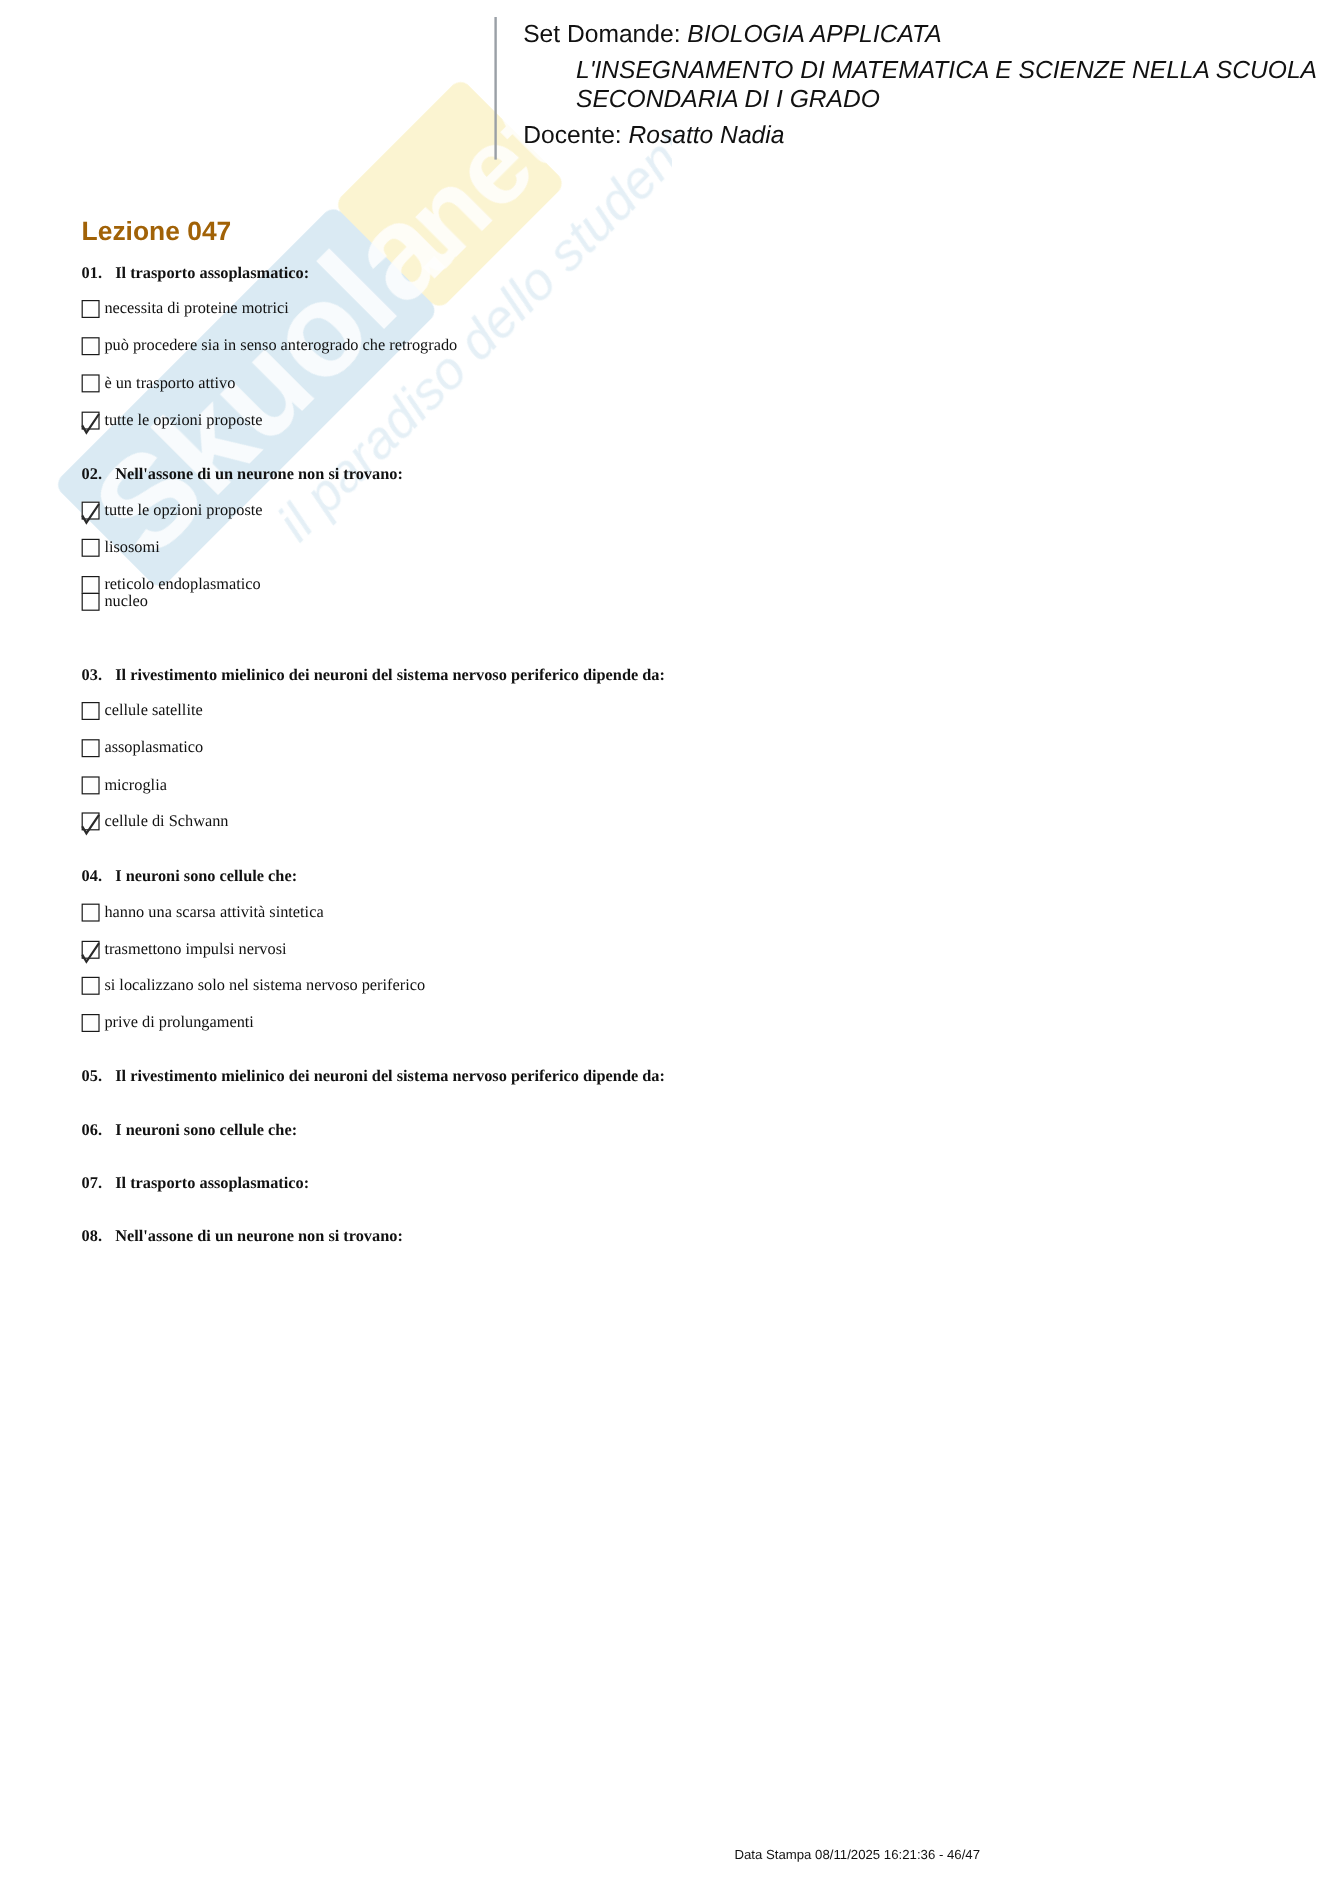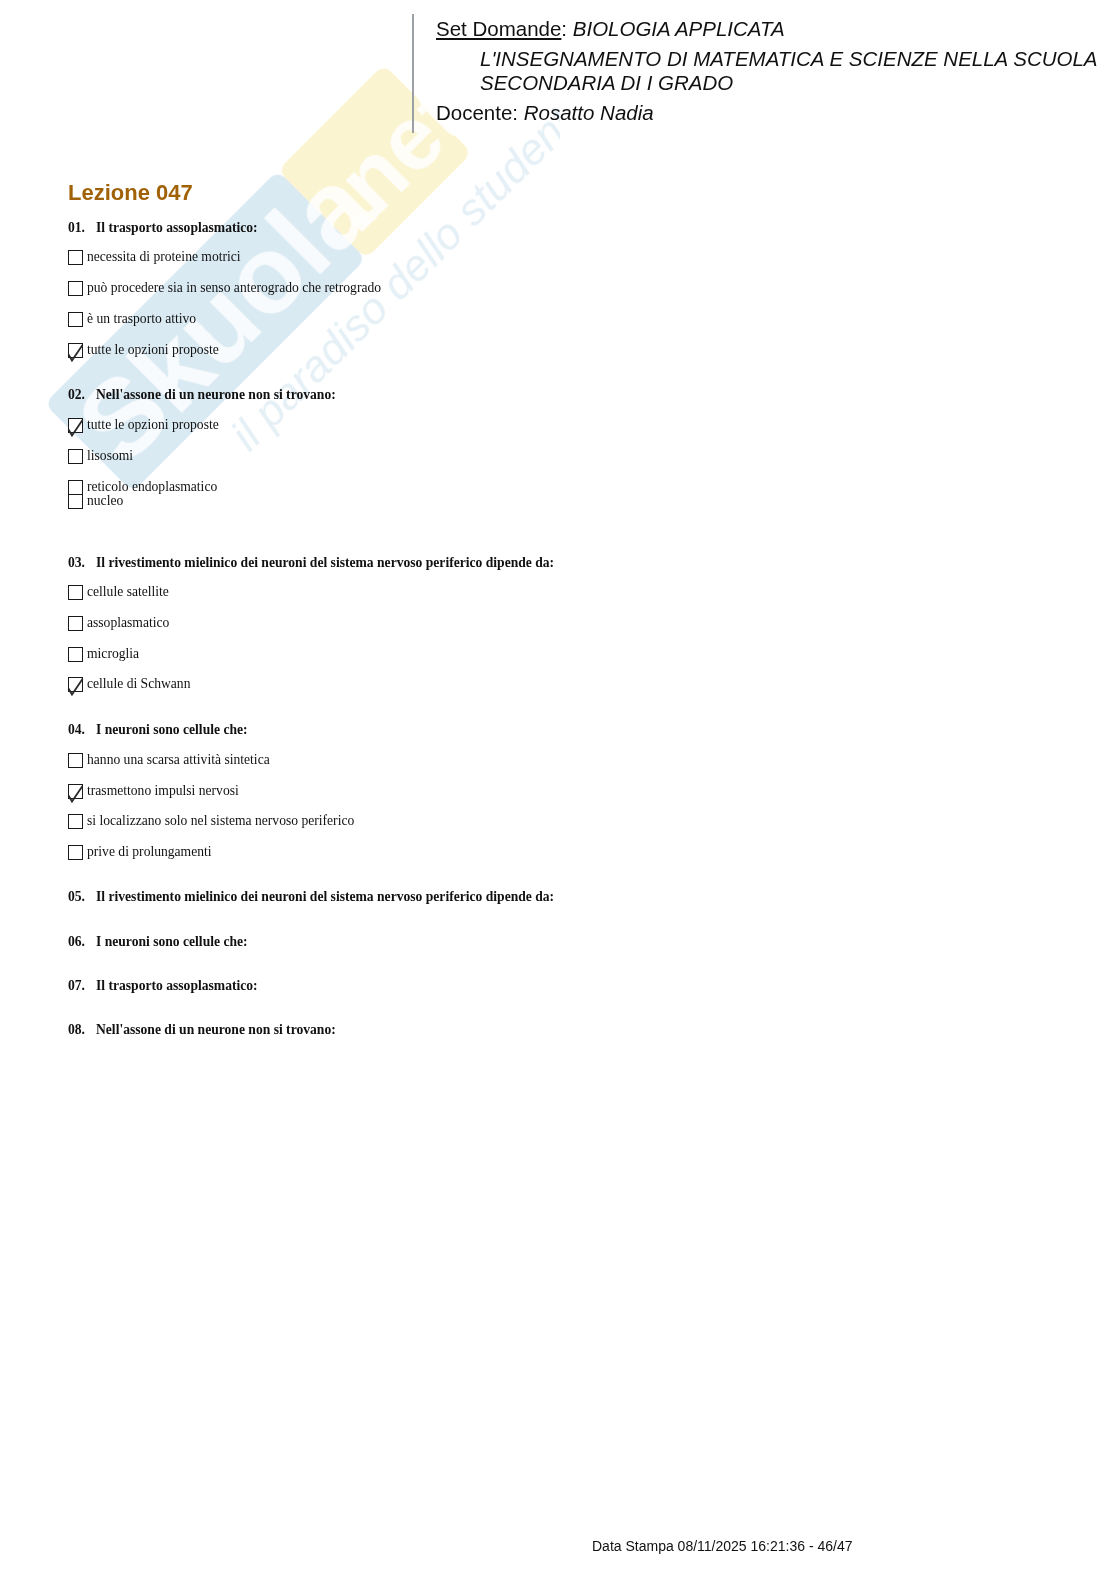--- a/index.html
+++ b/index.html
@@ -41,21 +41,21 @@
       font-family: "Liberation Sans", sans-serif;
       font-size: 20.5px;
       line-height: 24px;
       color: #111;
       z-index: 1;
     }
     .header-line { white-space: nowrap; }
     .header-line.set { margin-bottom: 6px; }
     .header-line.course { font-style: italic; margin-left: 44px; }
     .header-line.teacher { margin-top: 6px; }
-    .u { text-decoration: underline; }
+    .u { }
     .it { font-style: italic; }
 
     
     .lesson-title {
       position: absolute;
       left: 68px;
       top: 179px;
       font-family: "Liberation Sans", sans-serif;
       font-weight: bold;
       font-size: 22px;
@@ -107,24 +107,24 @@
       position: absolute;
       left: -2px;
       top: -1px;
       width: 17px;
       height: 19px;
       overflow: visible;
     }
 
     .footer {
       position: absolute;
-      left: 592px;
+      left: 612px;
       top: 1539px;
       font-family: "Liberation Sans", sans-serif;
-      font-size: 14px;
+      font-size: 11px;
       line-height: 14px;
       color: #111;
       white-space: nowrap;
       z-index: 1;
     }
   </style>
 </head>
 <body>
 
 <svg class="watermark" viewBox="0 0 560 560" xmlns="http://www.w3.org/2000/svg">

